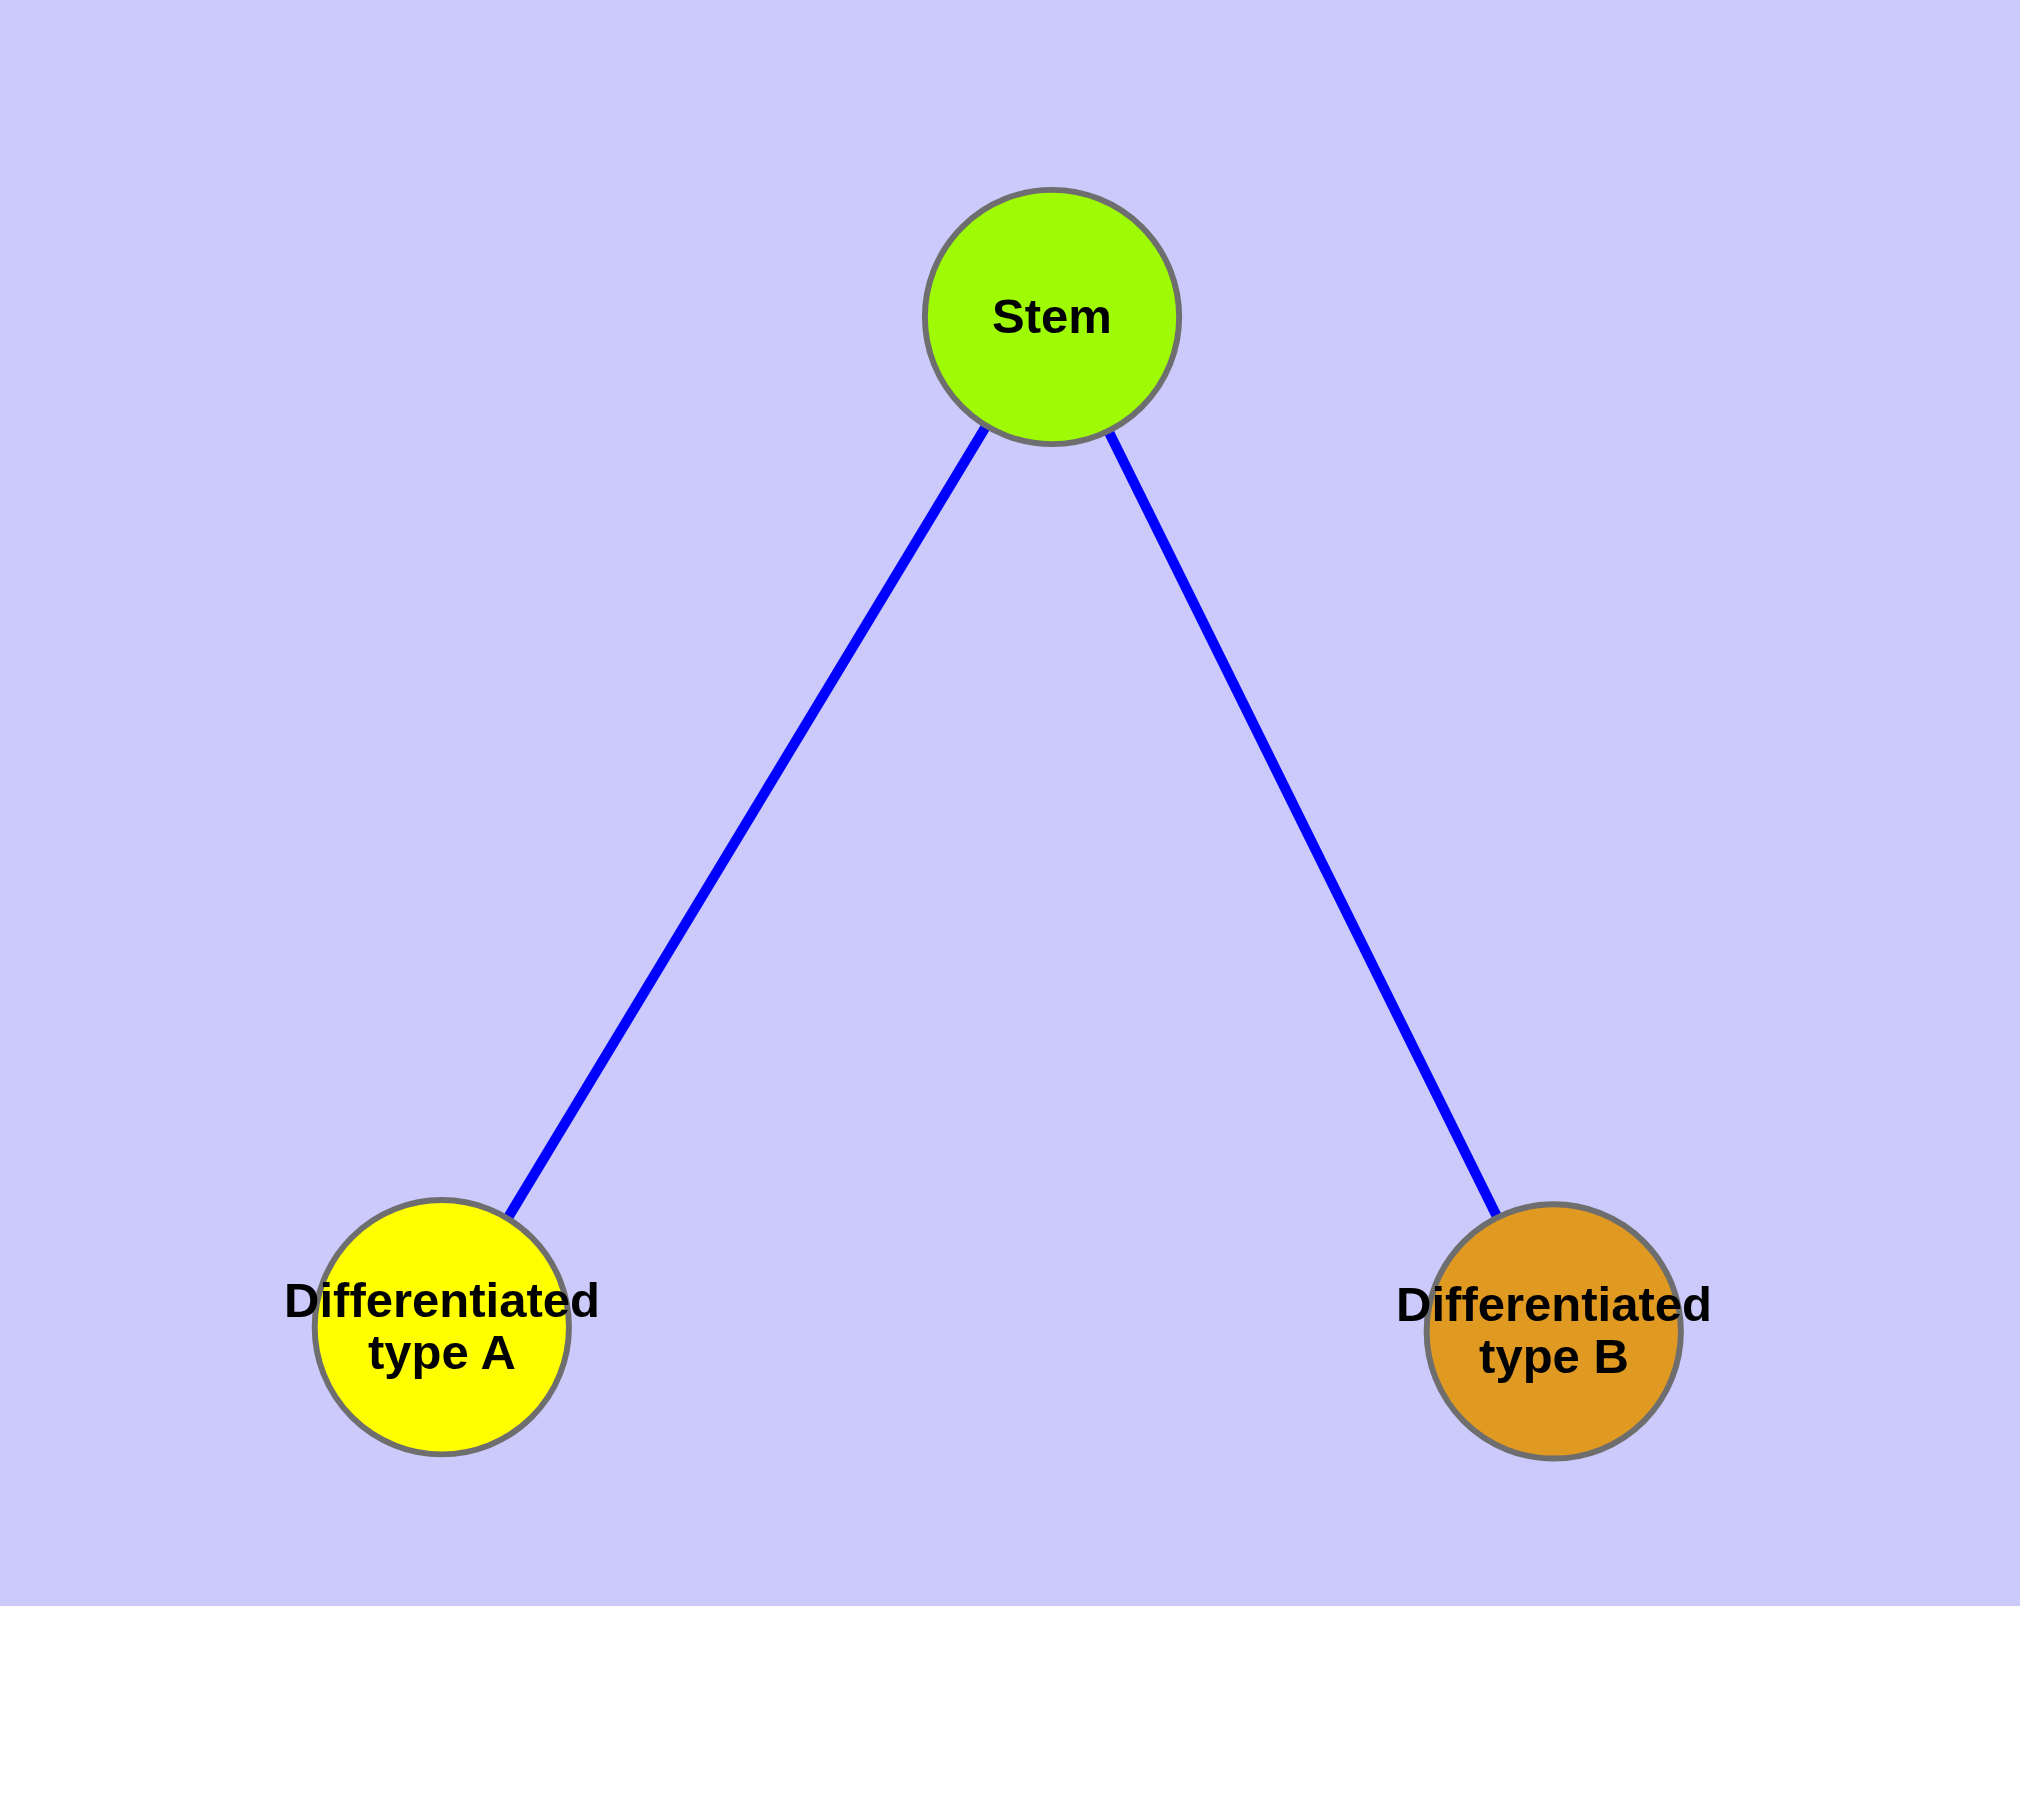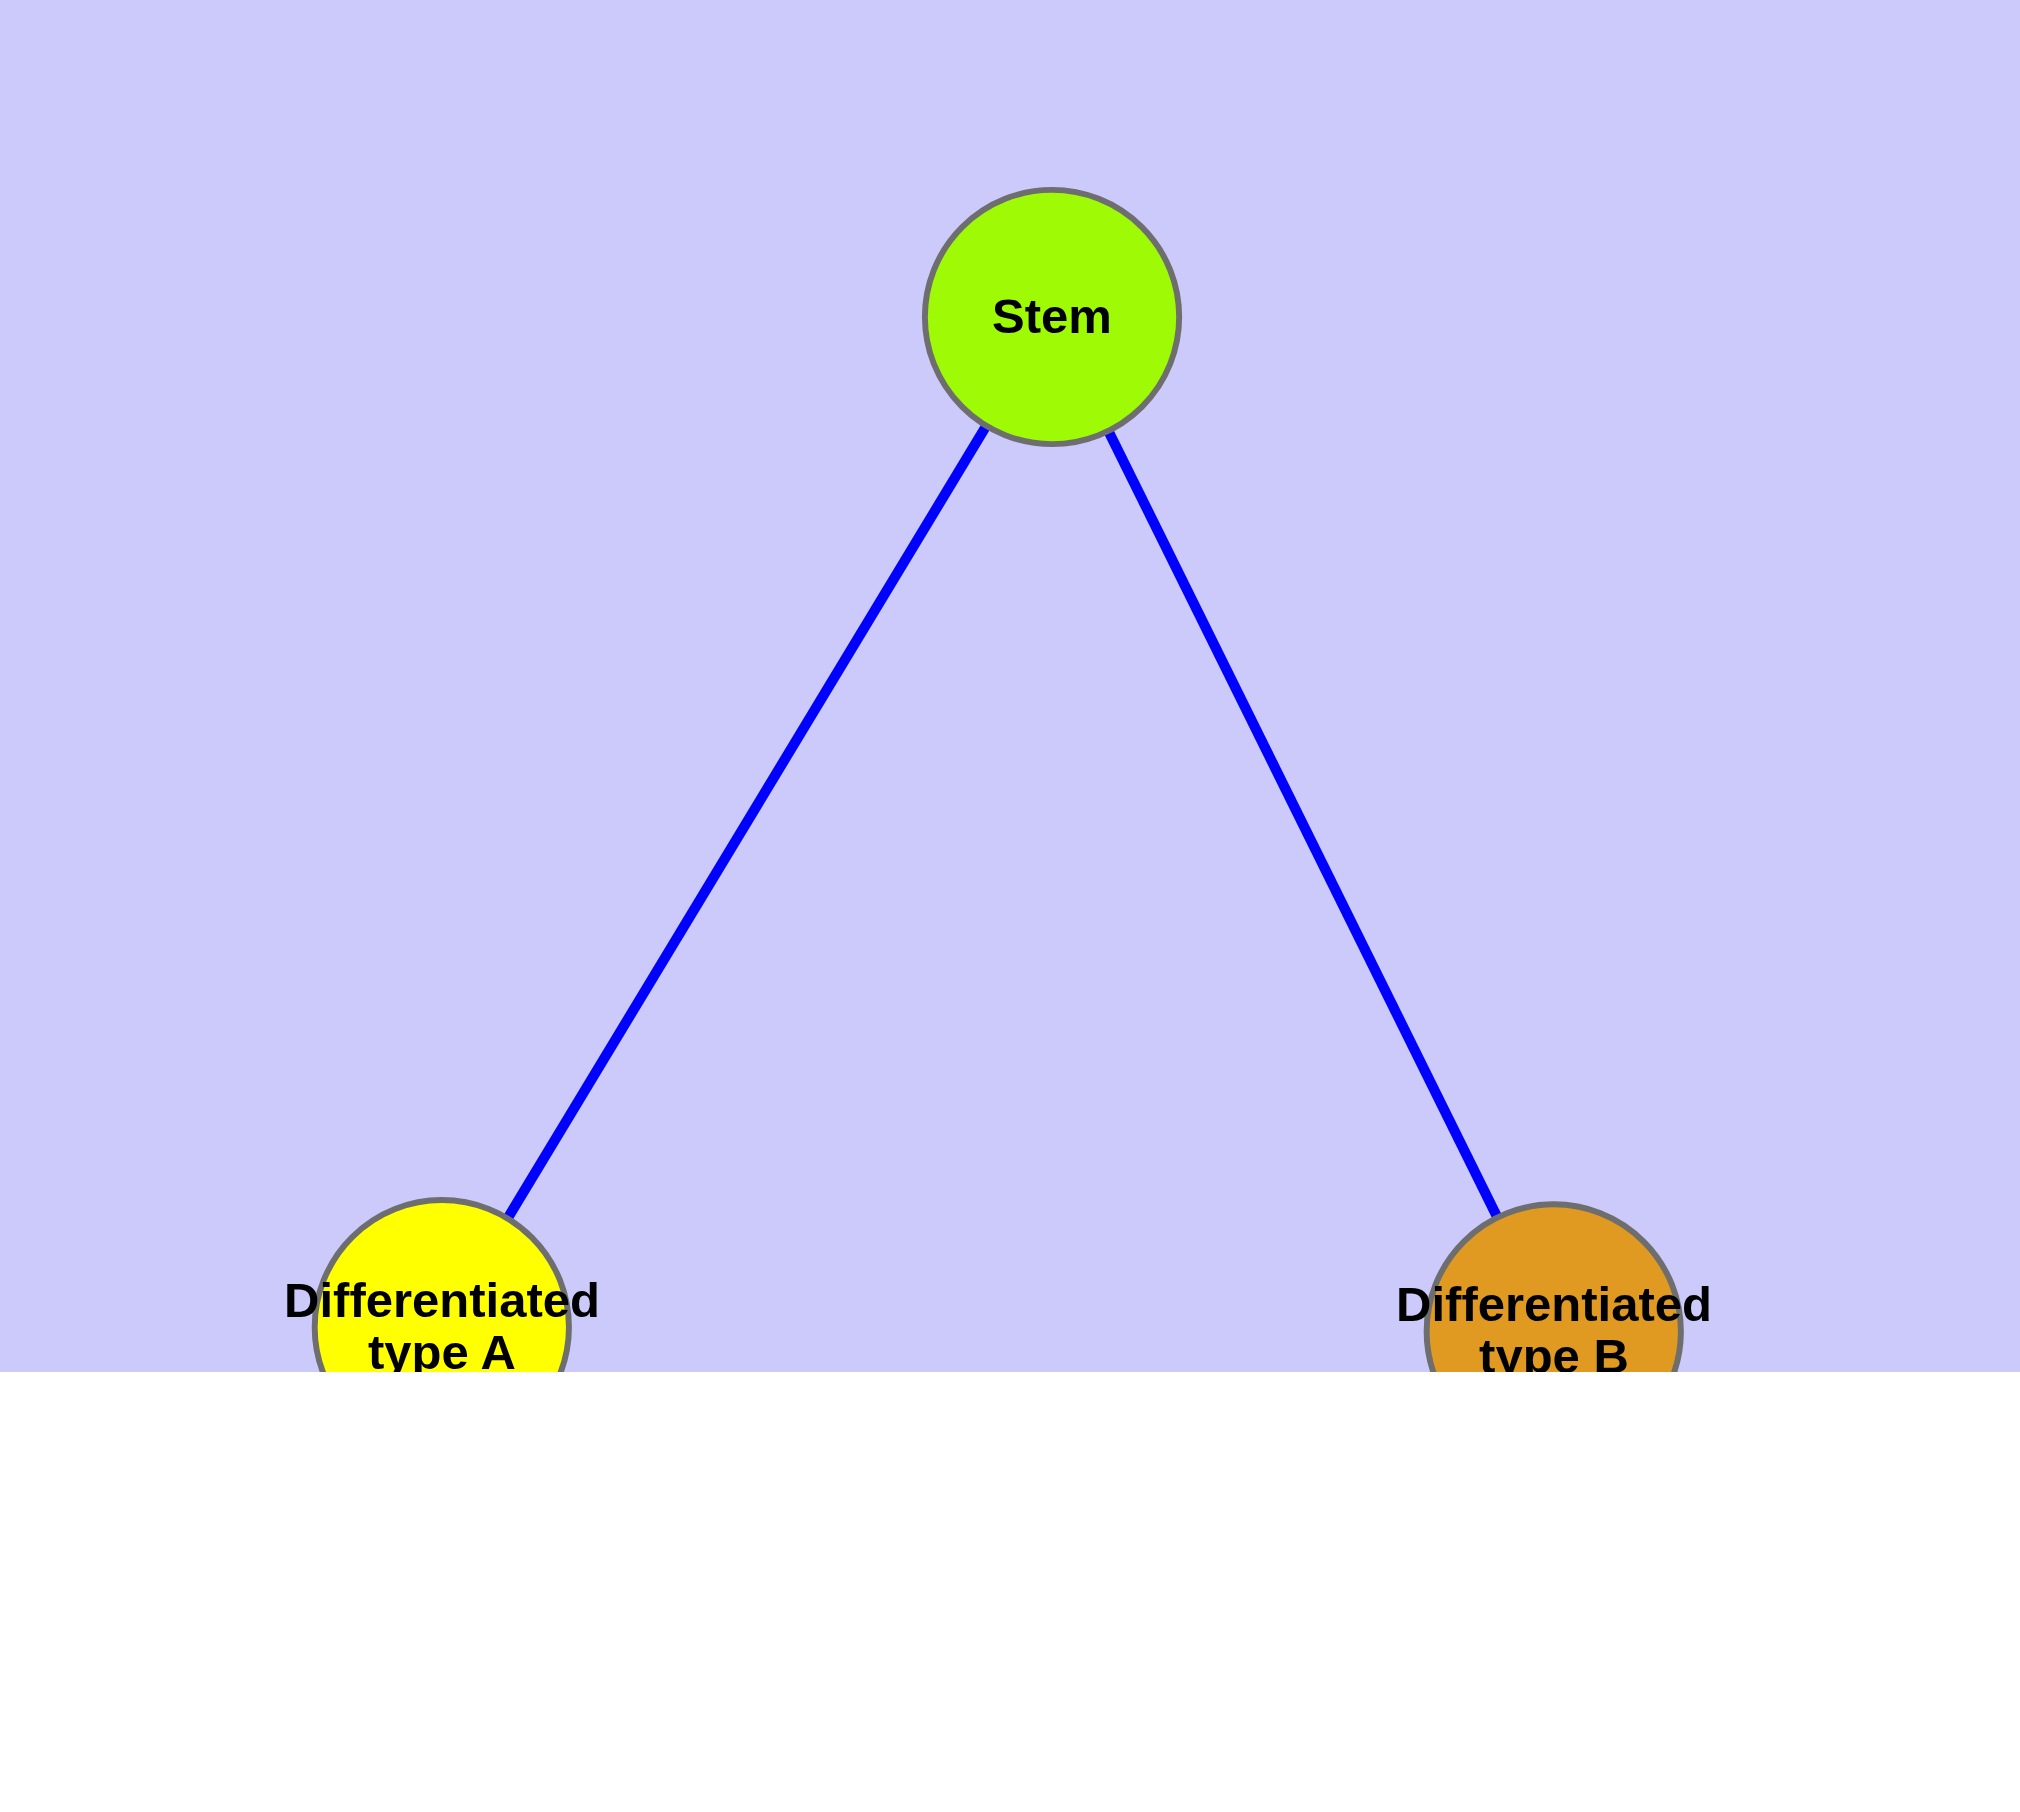--- a/index.html
+++ b/index.html
@@ -32,21 +32,21 @@
     text-align: center;
     line-height: 1.06;
     white-space: pre;
     pointer-events: none;
     transform: translate(-50%, -50%);
   }
 </style>
 </head>
 <body>
 
-<div id="canvas" style="width: 2021px; height: 1372px; background: rgb(203, 202, 251);">
+<div id="canvas" style="width: 2021px; height: 1606px; background: rgb(203, 202, 251);">
 
   <svg id="graph-svg" viewBox="0 0 2384 2138" style="width: 2021px; height: 1812px;">
     <rect id="bg-rect" x="0" y="0" width="2384" height="2138" fill="#CBCAFB"></rect>
 
     <g id="edges-group">
         <line x1="1165.5139179983846" y1="498.97140242489644" x2="596.4860820016153" y2="1441.0285975751035" stroke="#0000FF" stroke-width="12" stroke-linecap="butt"></line>
         <line x1="1305.7240441499864" y1="504.8693933235369" x2="1768.2759558500136" y2="1440.1306066764632" stroke="#0000FF" stroke-width="12" stroke-linecap="butt"></line>
       </g>
     <g id="nodes-group">
         <circle cx="1241" cy="374" r="150" fill="#9EFB05" stroke="#6E6E6E" stroke-width="7"></circle>

